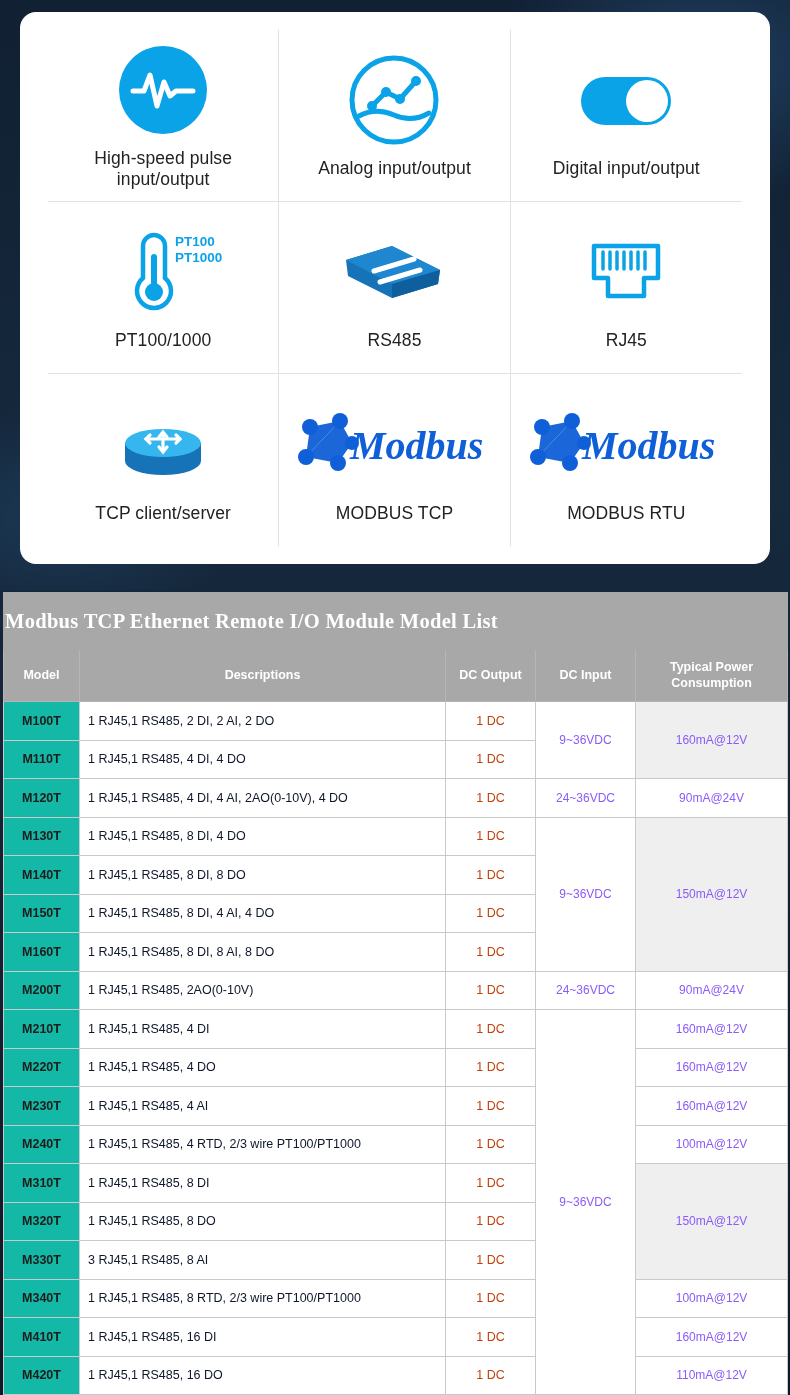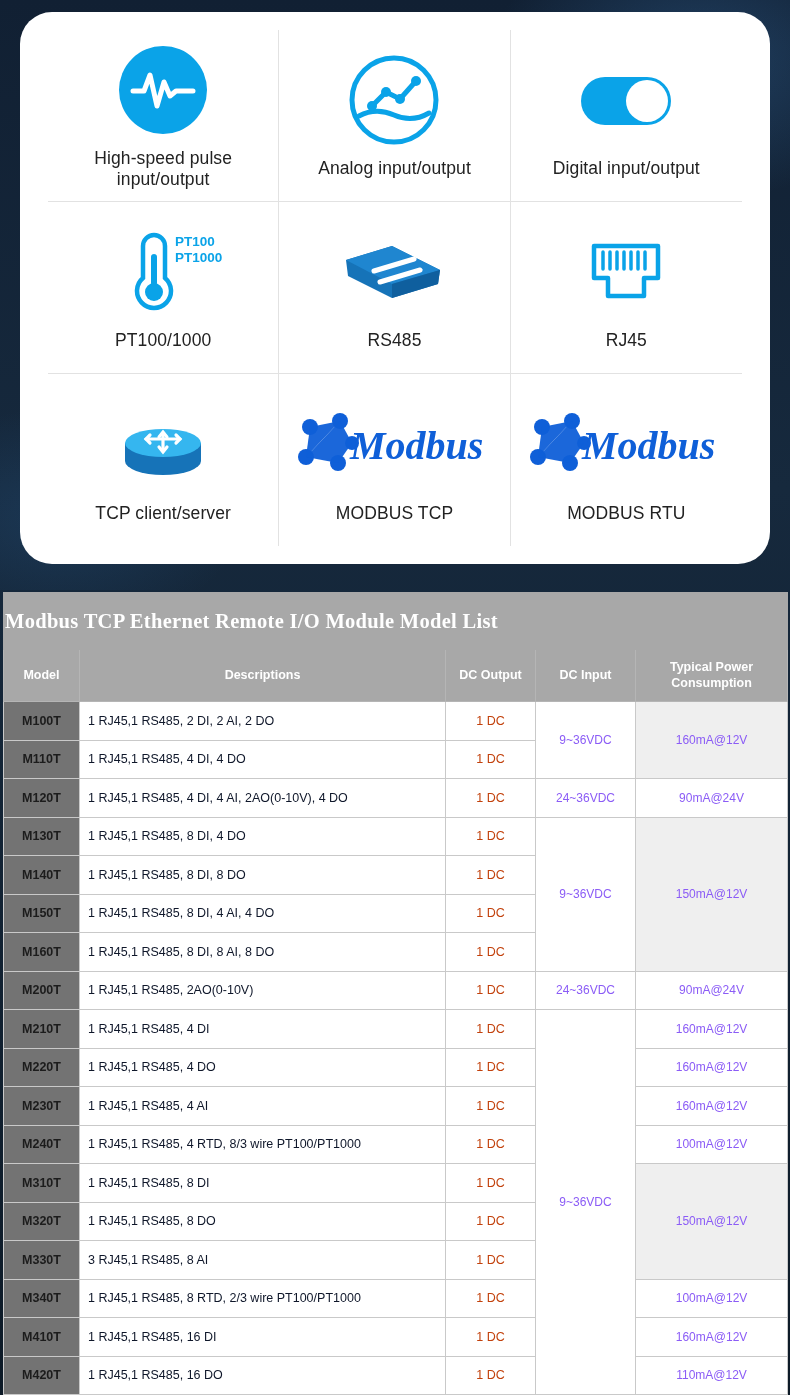--- a/index.html
+++ b/index.html
@@ -29,21 +29,21 @@
   }
 
   
   .feature-card {
     position: absolute;
     left: 20px;
     top: 12px;
     width: 750px;
     height: 552px;
     background: #ffffff;
-    border-radius: 32px;
+    border-radius: 16px;
     box-sizing: border-box;
   }
   .feature-grid {
     position: absolute;
     left: 28px;
     top: 18px;
     width: 694px;
     height: 516px;
     display: grid;
     grid-template-columns: repeat(3, 1fr);
@@ -108,21 +108,21 @@
     color: #ffffff;
     font-weight: bold;
     font-size: 12.5px;
     text-align: center;
     height: 52px;
     padding: 2px 4px;
     line-height: 1.25;
     border-color: #b5b5b5 !important;
   }
   td.model-cell {
-    background: #737373;
+    background: #14b8a6;
     font-weight: bold;
     font-size: 12.5px;
     text-align: center;
     color: #1c1c1c;
     height: 38.5px;
   }
   td.desc-cell {
     font-size: 12.5px;
     color: #0f172a;
     padding-left: 8px;
@@ -375,21 +375,21 @@
             <td class="center-cell">160mA@12V</td>
           </tr>
           <tr>
             <td class="model-cell">M230T</td>
             <td class="desc-cell">1 RJ45,1 RS485, 4 AI</td>
             <td class="dcout">1 DC</td>
             <td class="center-cell">160mA@12V</td>
           </tr>
           <tr>
             <td class="model-cell">M240T</td>
-            <td class="desc-cell">1 RJ45,1 RS485, 4 RTD, 8/3 wire PT100/PT1000</td>
+            <td class="desc-cell">1 RJ45,1 RS485, 4 RTD, 2/3 wire PT100/PT1000</td>
             <td class="dcout">1 DC</td>
             <td class="center-cell">100mA@12V</td>
           </tr>
           <tr>
             <td class="model-cell">M310T</td>
             <td class="desc-cell">1 RJ45,1 RS485, 8 DI</td>
             <td class="dcout">1 DC</td>
             <td class="center-cell shade" rowspan="3">150mA@12V</td>
           </tr>
           <tr>

